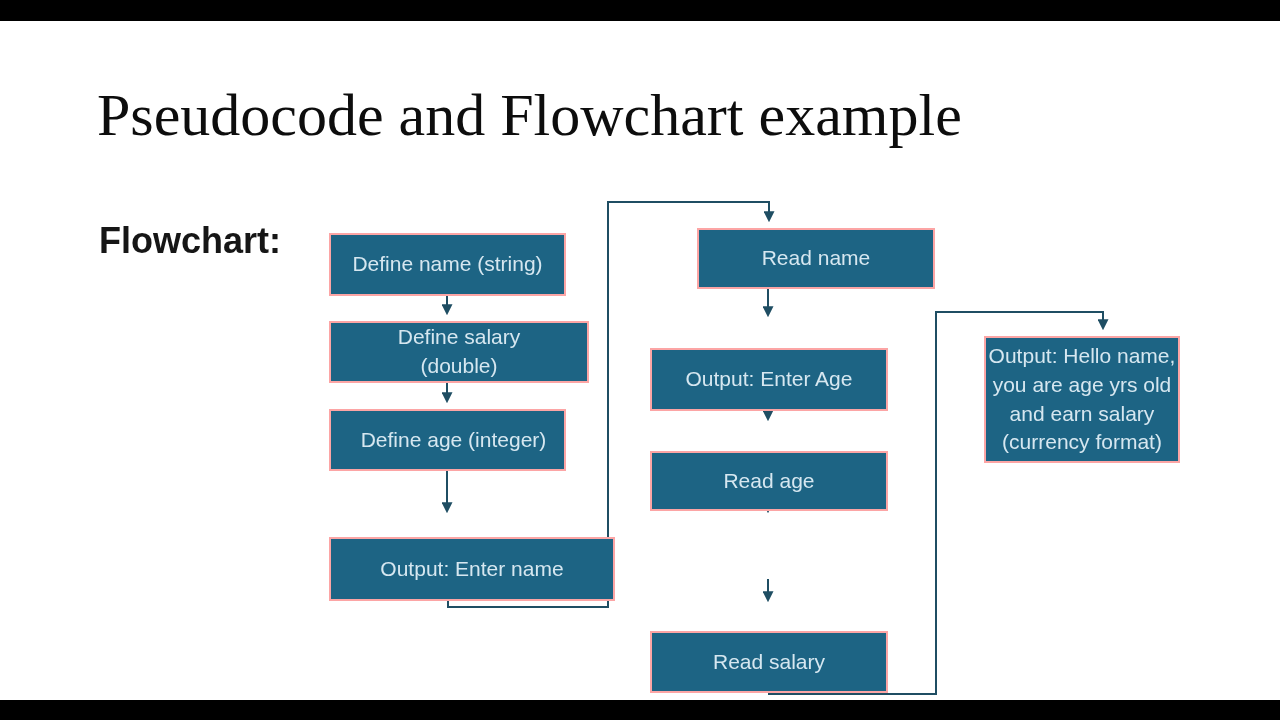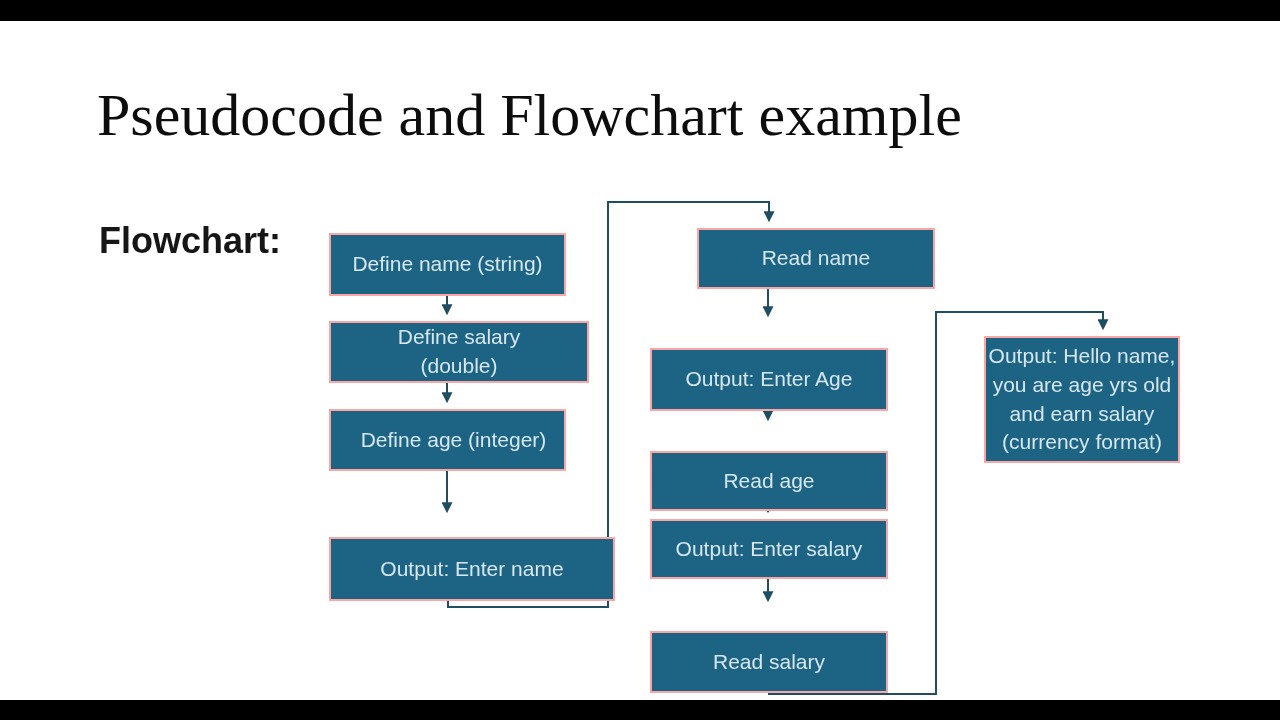--- a/index.html
+++ b/index.html
@@ -106,21 +106,20 @@
 
     <div class="node" style="left:329px; top:212px; width:237px; height:63px;">Define name (string)</div>
     <div class="node" style="left:329px; top:300px; width:260px; height:62px;">Define salary
 (double)</div>
     <div class="node" style="left:329px; top:388px; width:237px; height:62px;padding-left:12px;">Define age (integer)</div>
     <div class="node" style="left:329px; top:516px; width:286px; height:64px;">Output: Enter name</div>
 
     <div class="node" style="left:650px; top:207px; width:238px; height:61px;margin-left:47px;">Read name</div>
     <div class="node" style="left:650px; top:302px; width:238px; height:63px;margin-top:25px;">Output: Enter Age</div>
     <div class="node" style="left:650px; top:406px; width:238px; height:60px;margin-top:24px;">Read age</div>
-    <div class="node" style="left:650px; top:498px; width:238px; height:60px;">Output: Enter salary</div>
     <div class="node" style="left:650px; top:587px; width:238px; height:62px;margin-top:23px;">Read salary</div>
 
     <div class="node" style="left:984px; top:315px; width:196px; height:127px;">Output: Hello name,
 you are age yrs old
 and earn salary
 (currency format)</div>
 
   </div>
 
   <div class="letterbox bottom"></div>

